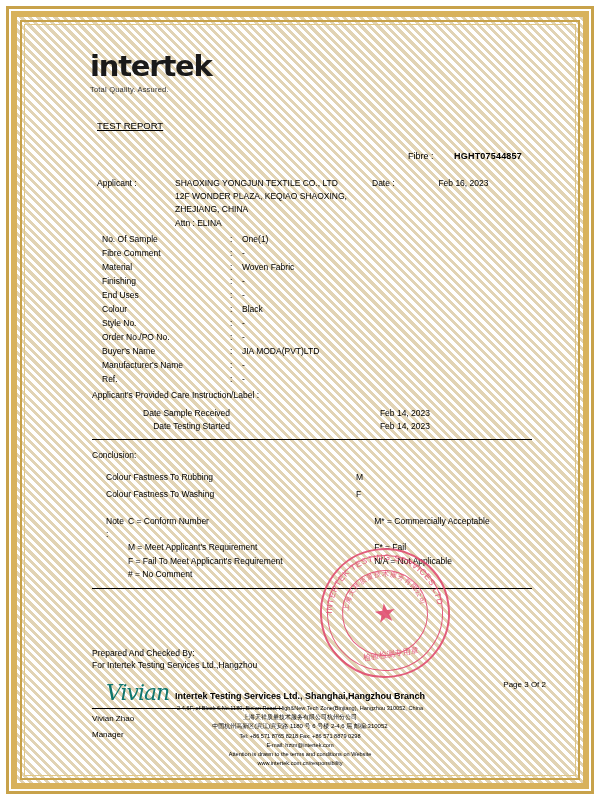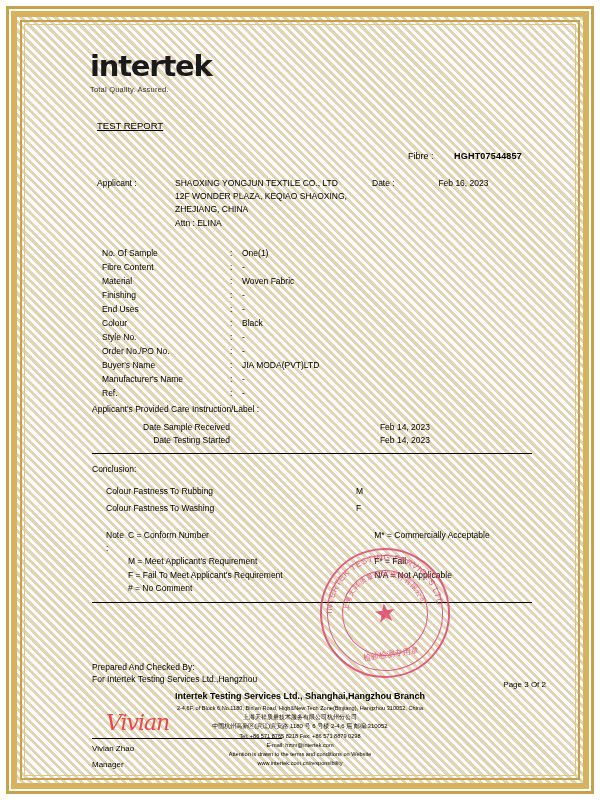--- a/index.html
+++ b/index.html
@@ -130,21 +130,21 @@
   .date-value { display: inline-block; margin-left: 20px; }
 
   .section-title {
     margin-top: 14px;
     margin-left: 30px;
     font-size: 8.5px;
   }
 
   table.spec {
     margin-left: 40px;
-    margin-top: 17px;
+    margin-top: 3px;
     border-collapse: collapse;
     font-size: 8.5px;
   }
   table.spec td {
     padding: 0.6px 0;
     vertical-align: top;
     line-height: 1.5;
   }
   td.key { width: 128px; }
   td.colon { width: 12px; }
@@ -213,22 +213,22 @@
     margin-top: 58px;
     margin-left: 30px;
     position: relative;
     font-size: 8.5px;
   }
   .prepared-line { line-height: 1.5; }
   .sig-script {
     font-family: "DejaVu Serif", serif;
     font-style: italic;
     font-size: 22px;
-    color: #ef4444;
-    margin-top: 22px;
+    color: #0f766e;
+    margin-top: 6px;
     margin-left: 14px;
     letter-spacing: -1px;
     height: 30px;
     line-height: 30px;
   }
   .sig-rule {
     width: 190px;
     border-bottom: 1px solid #000;
     margin-top: 0px;
   }
@@ -367,21 +367,21 @@
 
 
     <table class="spec">
       <tbody>
           <tr>
         <td class="key">No. Of Sample</td>
         <td class="colon">:</td>
         <td class="val">One(1)</td>
       </tr>
       <tr>
-        <td class="key">Fibre Content</td>
+        <td class="key">Fibre Comment</td>
         <td class="colon">:</td>
         <td class="val">-</td>
       </tr>
       <tr>
         <td class="key">Material</td>
         <td class="colon">:</td>
         <td class="val">Woven Fabric</td>
       </tr>
       <tr>
         <td class="key">Finishing</td>

